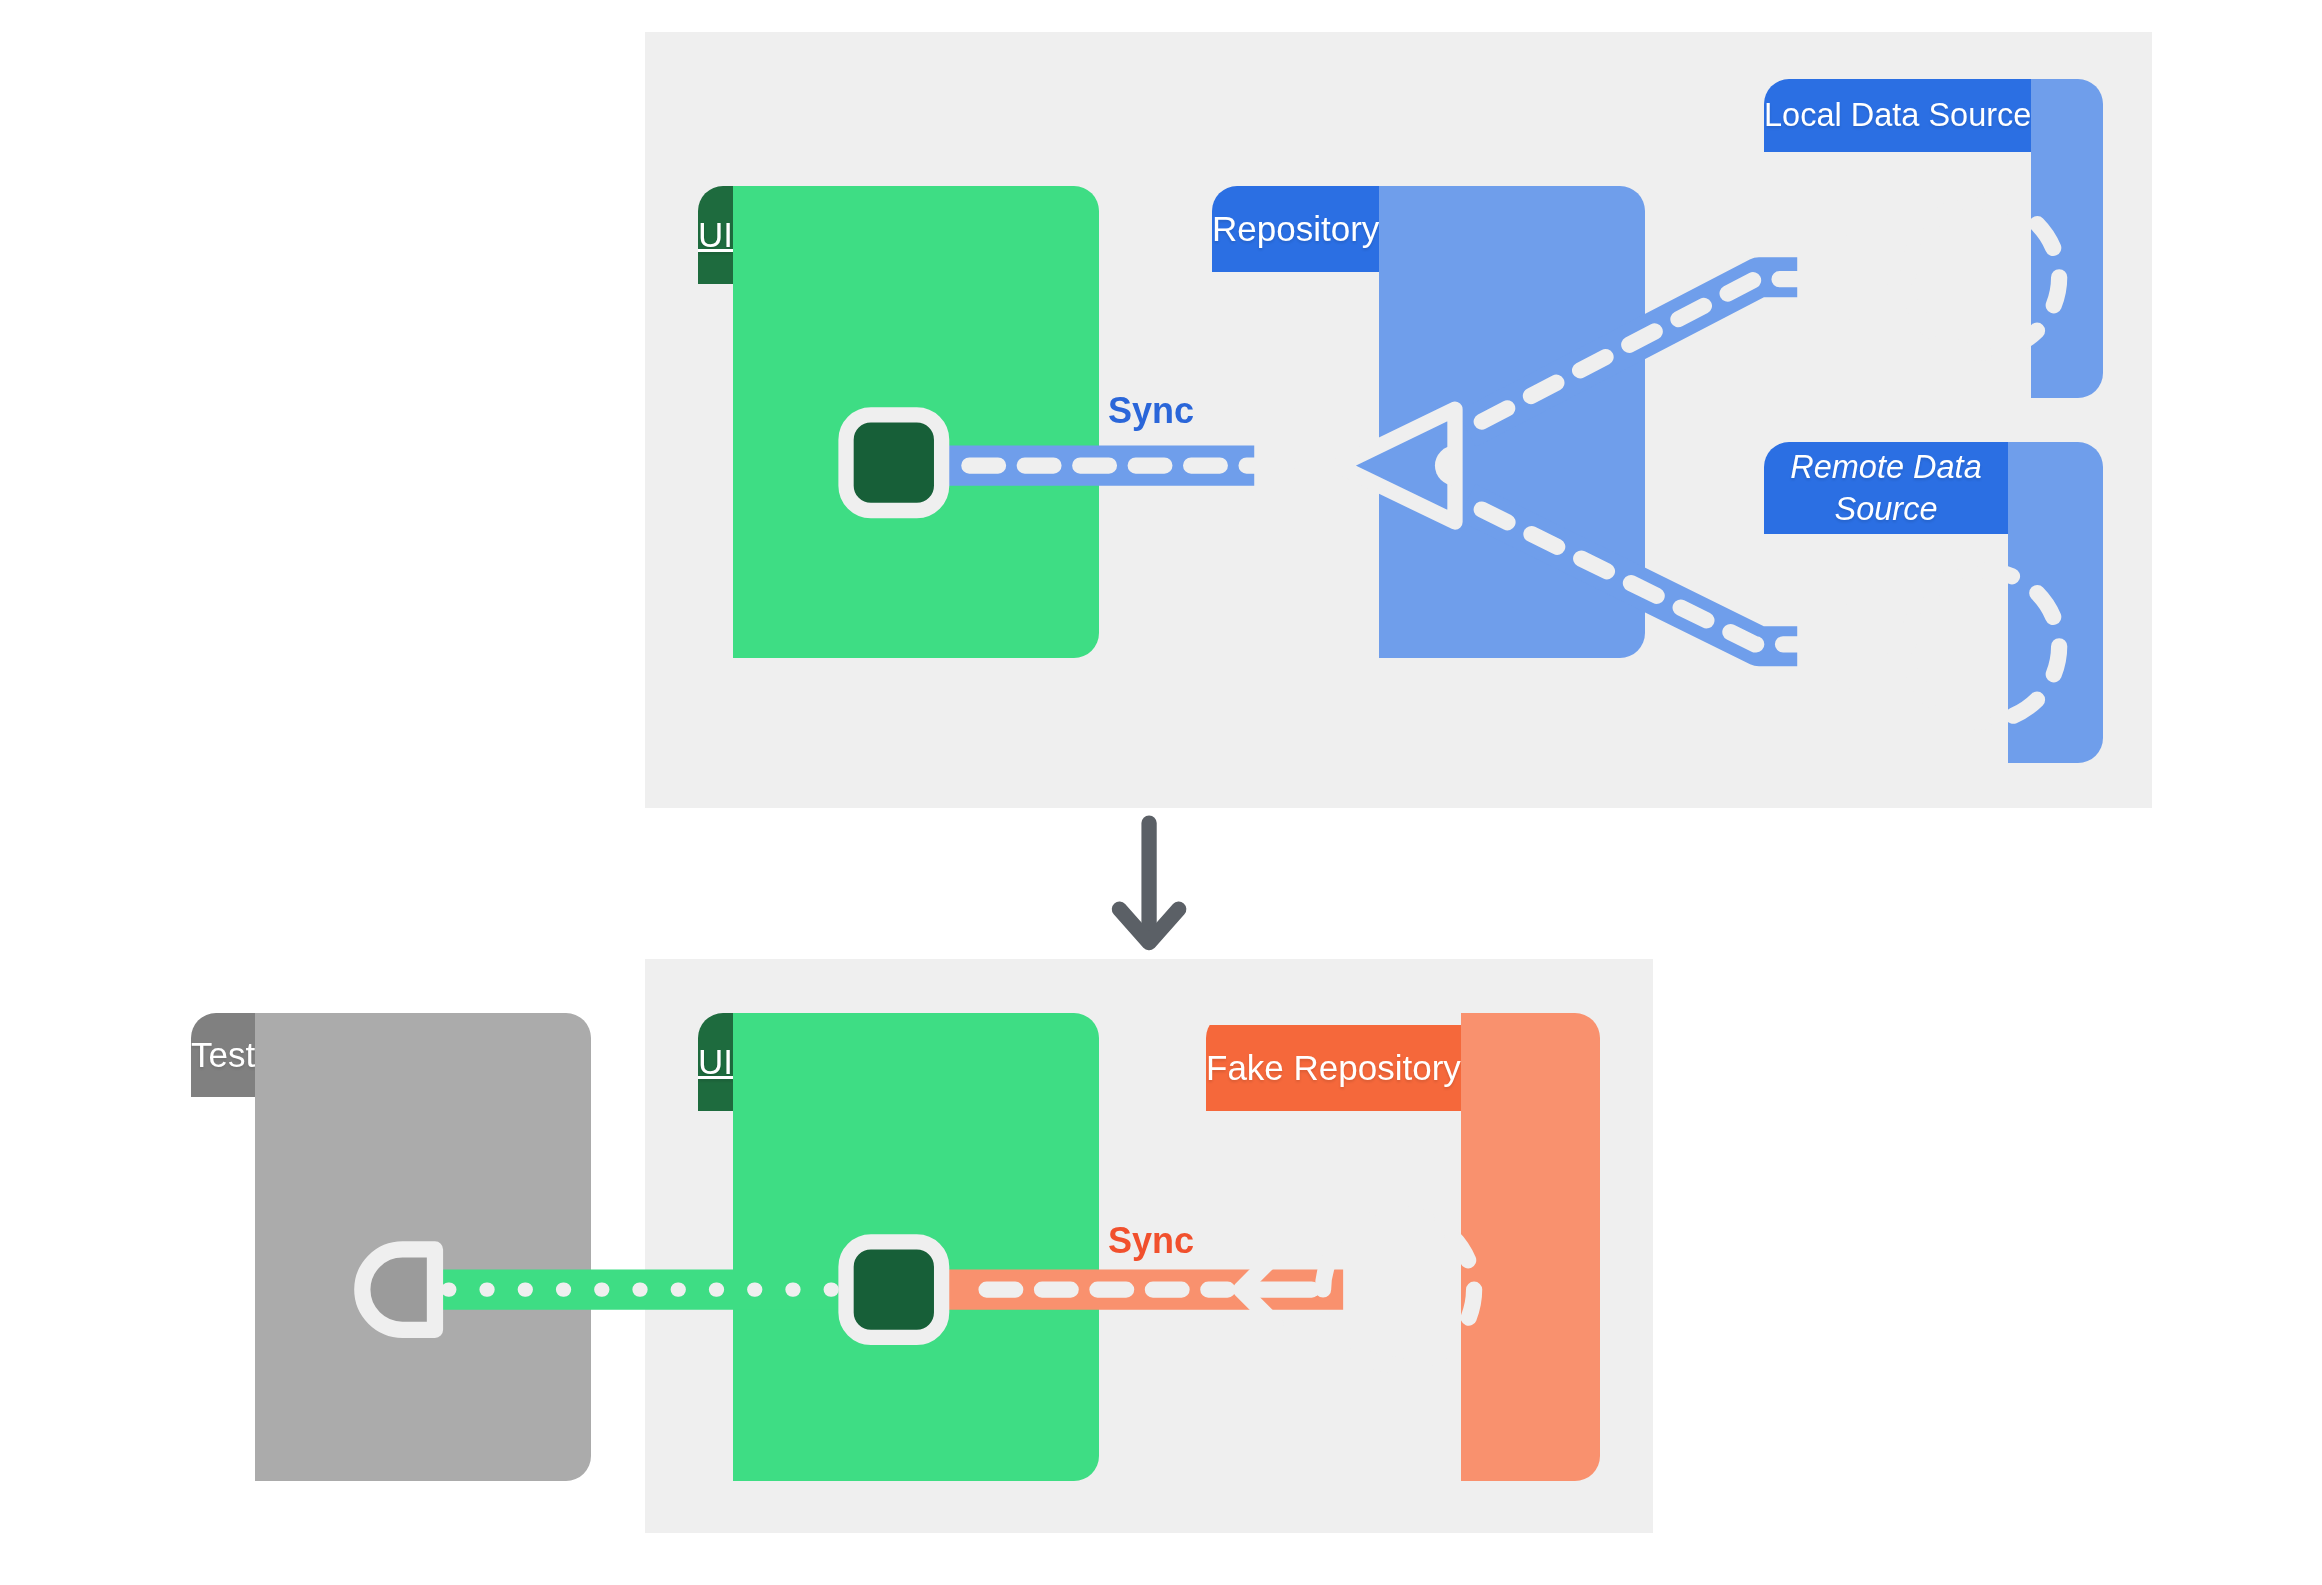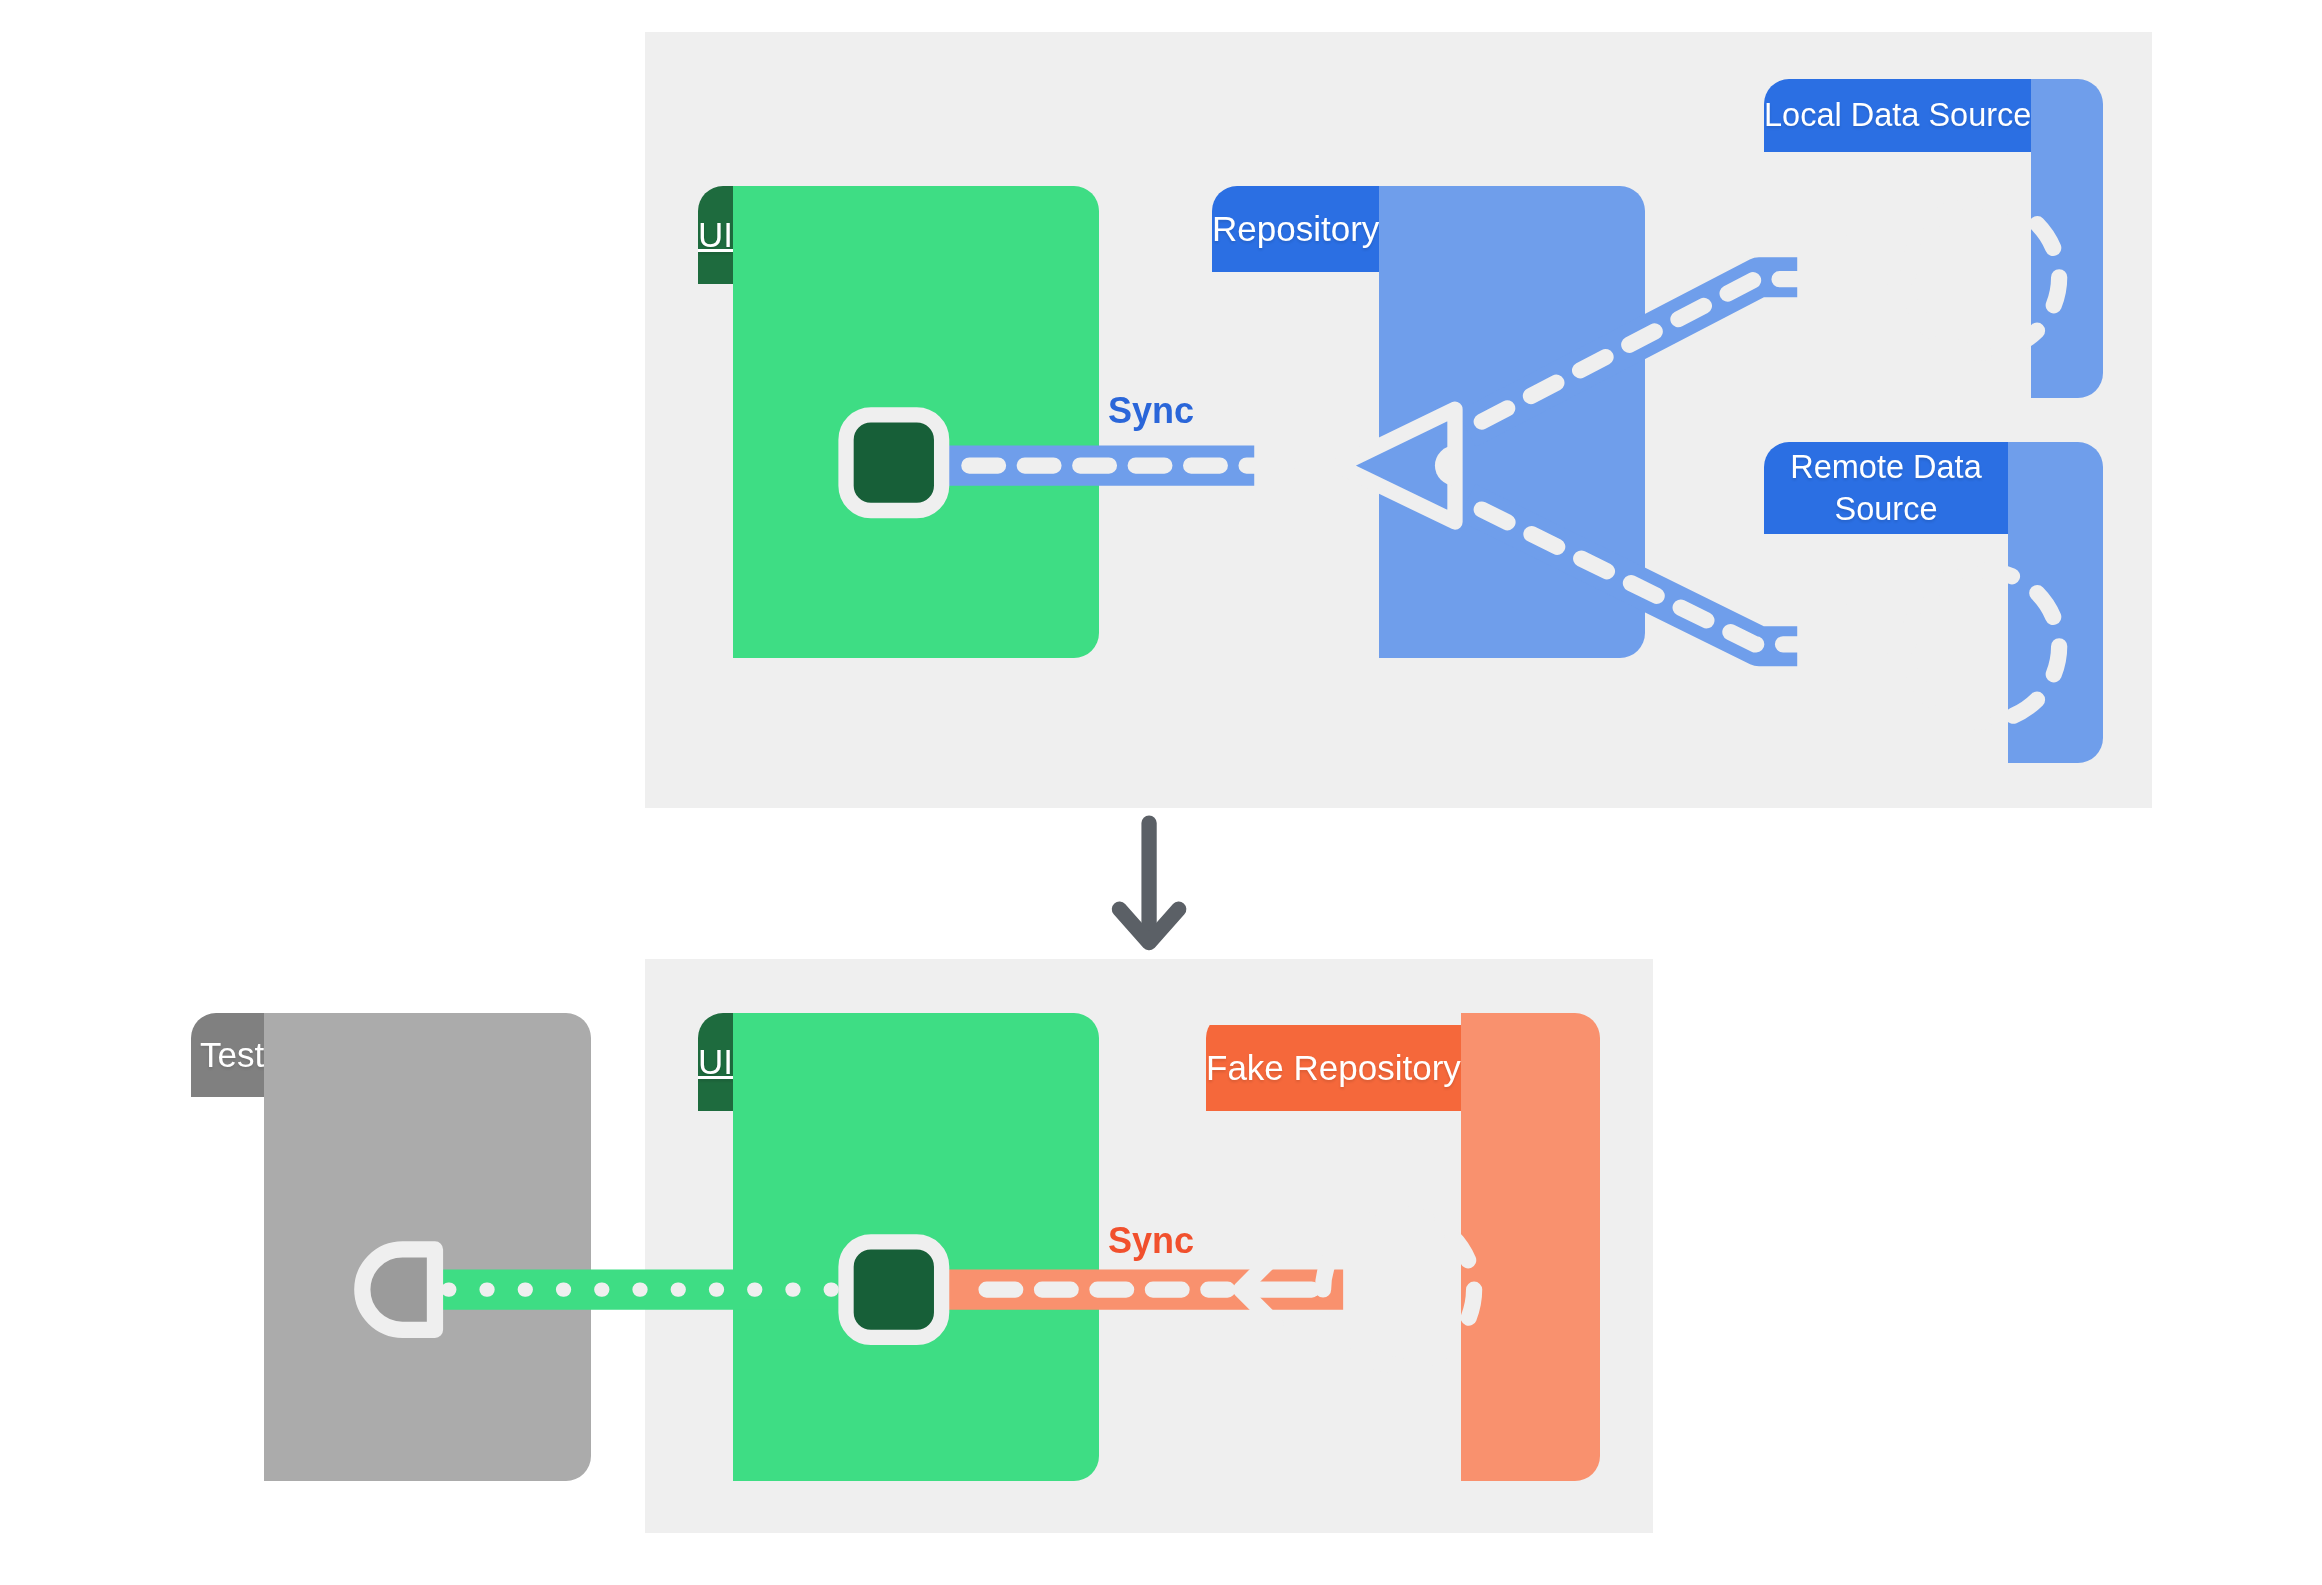--- a/index.html
+++ b/index.html
@@ -47,23 +47,23 @@
   .box-ui-top .box-body,  .box-ui-bottom .box-body   { background: var(--green-body); }
 
   .box-repository .box-header { height: 86px; background: var(--blue-header); font-size: 35px; }
   .box-repository .box-body   { background: var(--blue-body); }
 
   .box-lds .box-header { height: 73px; background: var(--blue-header); font-size: 32.5px; }
   .box-lds .box-body   { background: var(--blue-body); }
 
   .box-rds .box-header { height: 92px; background: var(--blue-header); font-size: 32.5px; line-height: 42px; }
   .box-rds .box-body   { background: var(--blue-body); }
-  .box-rds .box-header span { display: block; max-width: 244px; margin: 0 auto; text-align: center; }
-
-  .box-test .box-header { height: 84px; background: var(--gray-header); font-size: 35px; padding-left: 9px; }
+  .box-rds .box-header span { display: block; max-width: 244px; margin: 0 auto; text-align: center; font-style: italic; }
+
+  .box-test .box-header { height: 84px; background: var(--gray-header); font-size: 35px; }
   .box-test .box-body   { background: var(--gray-body); }
 
   .box-fake .box-header { height: 86px; background: var(--orange-header); font-size: 35px; margin-top: 12px; }
   .box-fake .box-body   { background: var(--orange-body); }
 
   .flow-label {
     position: absolute;
     width: 124px;
     text-align: center;
     font-size: 36px;

